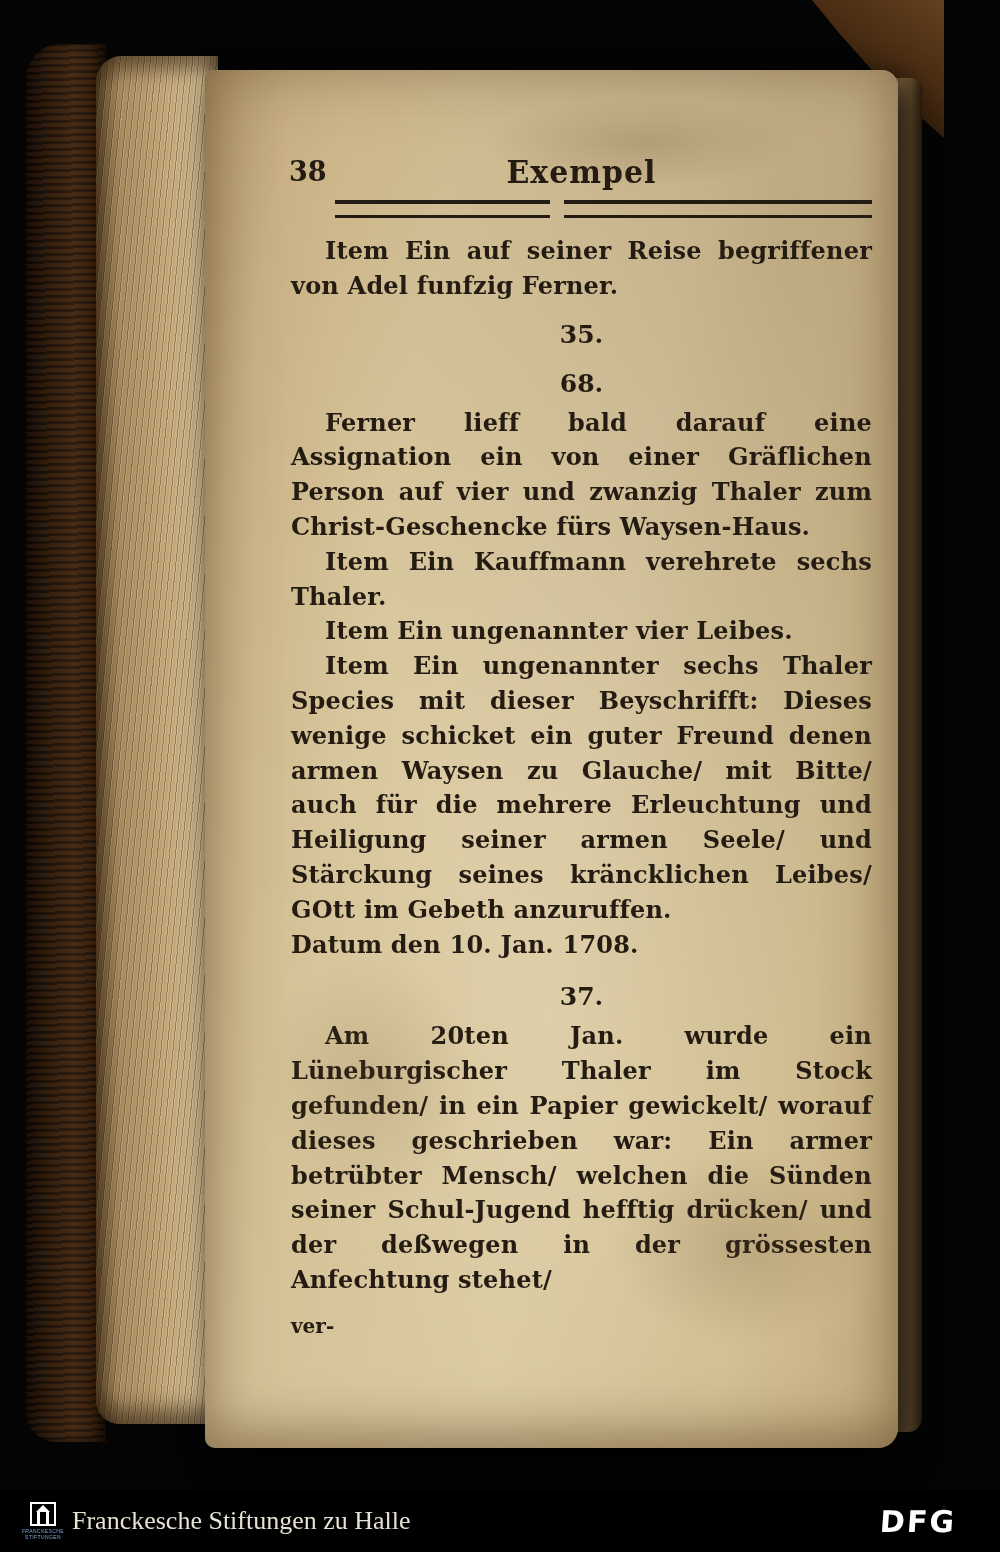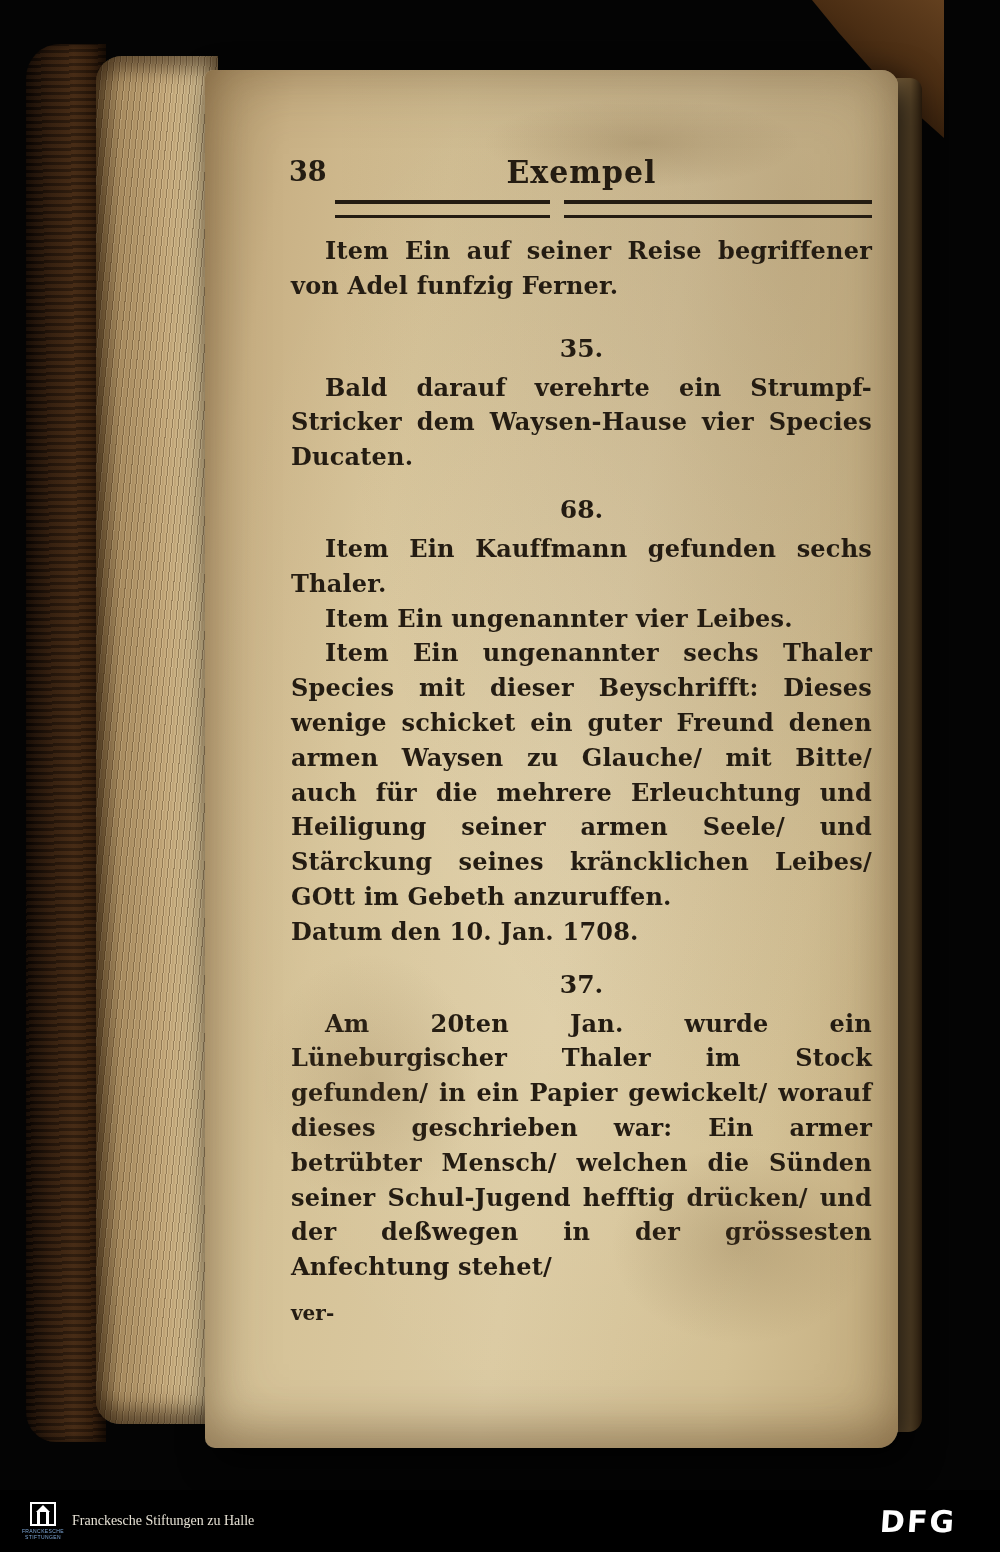--- a/index.html
+++ b/index.html
@@ -60,32 +60,32 @@
   }
   .rule{display:flex;gap:14px;margin:8px 0 16px 44px;}
   .rule .seg{height:11px;border-top:4px solid #241c12;border-bottom:3px solid #241c12;}
   .rule .seg.a{width:40%;}
   .rule .seg.b{flex:1;}
   .body p{margin:0;font-size:24px;line-height:1.45;font-weight:700;text-align:justify;letter-spacing:.2px;}
   .body p.indent{text-indent:34px;}
   .body .section{
     text-align:center;font-size:25px;font-weight:700;margin:20px 0 8px;
   }
-  .body .section.first{margin-top:30px;}
+  .body .section.first{margin-top:16px;}
   .catchword{font-size:20px;font-weight:700;text-align:left;padding-right:10px;margin-top:16px;}
 
   
   .footer{
     position:absolute;left:0;bottom:0;width:1000px;height:62px;background:#000;
     display:flex;align-items:center;
   }
   .lib-logo{margin-left:26px;display:flex;flex-direction:column;align-items:center;width:34px;}
   .logo-glyph{line-height:0;}
   .logo-caption{margin-top:2px;font-family:"Liberation Sans",sans-serif;font-size:5px;line-height:6px;color:#7fa8d8;text-align:center;letter-spacing:.4px;}
-  .lib-name{margin-left:12px;color:#e6e1d4;font-family:"Liberation Serif",serif;font-size:14px;}
+  .lib-name{margin-left:12px;color:#e6e1d4;font-family:"Liberation Serif",serif;font-size:26px;}
   .dfg{
     margin-left:auto;margin-right:44px;color:#ffffff;
     font-family:"DejaVu Sans",sans-serif;font-weight:800;font-size:30px;
     letter-spacing:2px;transform:skewX(-4deg);
   }
 </style>
 </head>
 <body>
 
 <div class="stage">
@@ -104,23 +104,23 @@
       <span class="running-title">Exempel</span>
     </div>
     <div class="rule">
       <span class="seg a"></span>
       <span class="seg b"></span>
     </div>
 
     <div class="body">
       <p class="indent">Item Ein auf seiner Reise begriffener von Adel funfzig Ferner.</p>
       <div class="section first">35.</div>
-      <p class="indent">Bald darauf verehrte ein Strumpf-Stricker dem Waysen-Hause vier Species Ducaten.</p>
       <div class="section">68.</div>
-      <p class="indent">Item Ein Kauffmann gefunden sechs Thaler.</p>
+      <p class="indent">Ferner lieff bald darauf eine Assignation ein von einer Gräflichen Person auf vier und zwanzig Thaler zum Christ-Geschencke fürs Waysen-Haus.</p>
+      <p class="indent">Item Ein Kauffmann verehrete sechs Thaler.</p>
       <p class="indent">Item Ein ungenannter vier Leibes.</p>
       <p class="indent">Item Ein ungenannter sechs Thaler Species mit dieser Beyschrifft: Dieses wenige schicket ein guter Freund denen armen Waysen zu Glauche/ mit Bitte/ auch für die mehrere Erleuchtung und Heiligung seiner armen Seele/ und Stärckung seines kräncklichen Leibes/ GOtt im Gebeth anzuruffen.</p>
       <p>Datum den 10. Jan. 1708.</p>
       <div class="section">37.</div>
       <p class="indent">Am 20ten Jan. wurde ein Lüneburgischer Thaler im Stock gefunden/ in ein Papier gewickelt/ worauf dieses geschrieben war: Ein armer betrübter Mensch/ welchen die Sünden seiner Schul-Jugend hefftig drücken/ und der deßwegen in der grössesten Anfechtung stehet/</p>
       <div class="catchword">ver-</div>
     </div>
   </div>
 </div>
 

